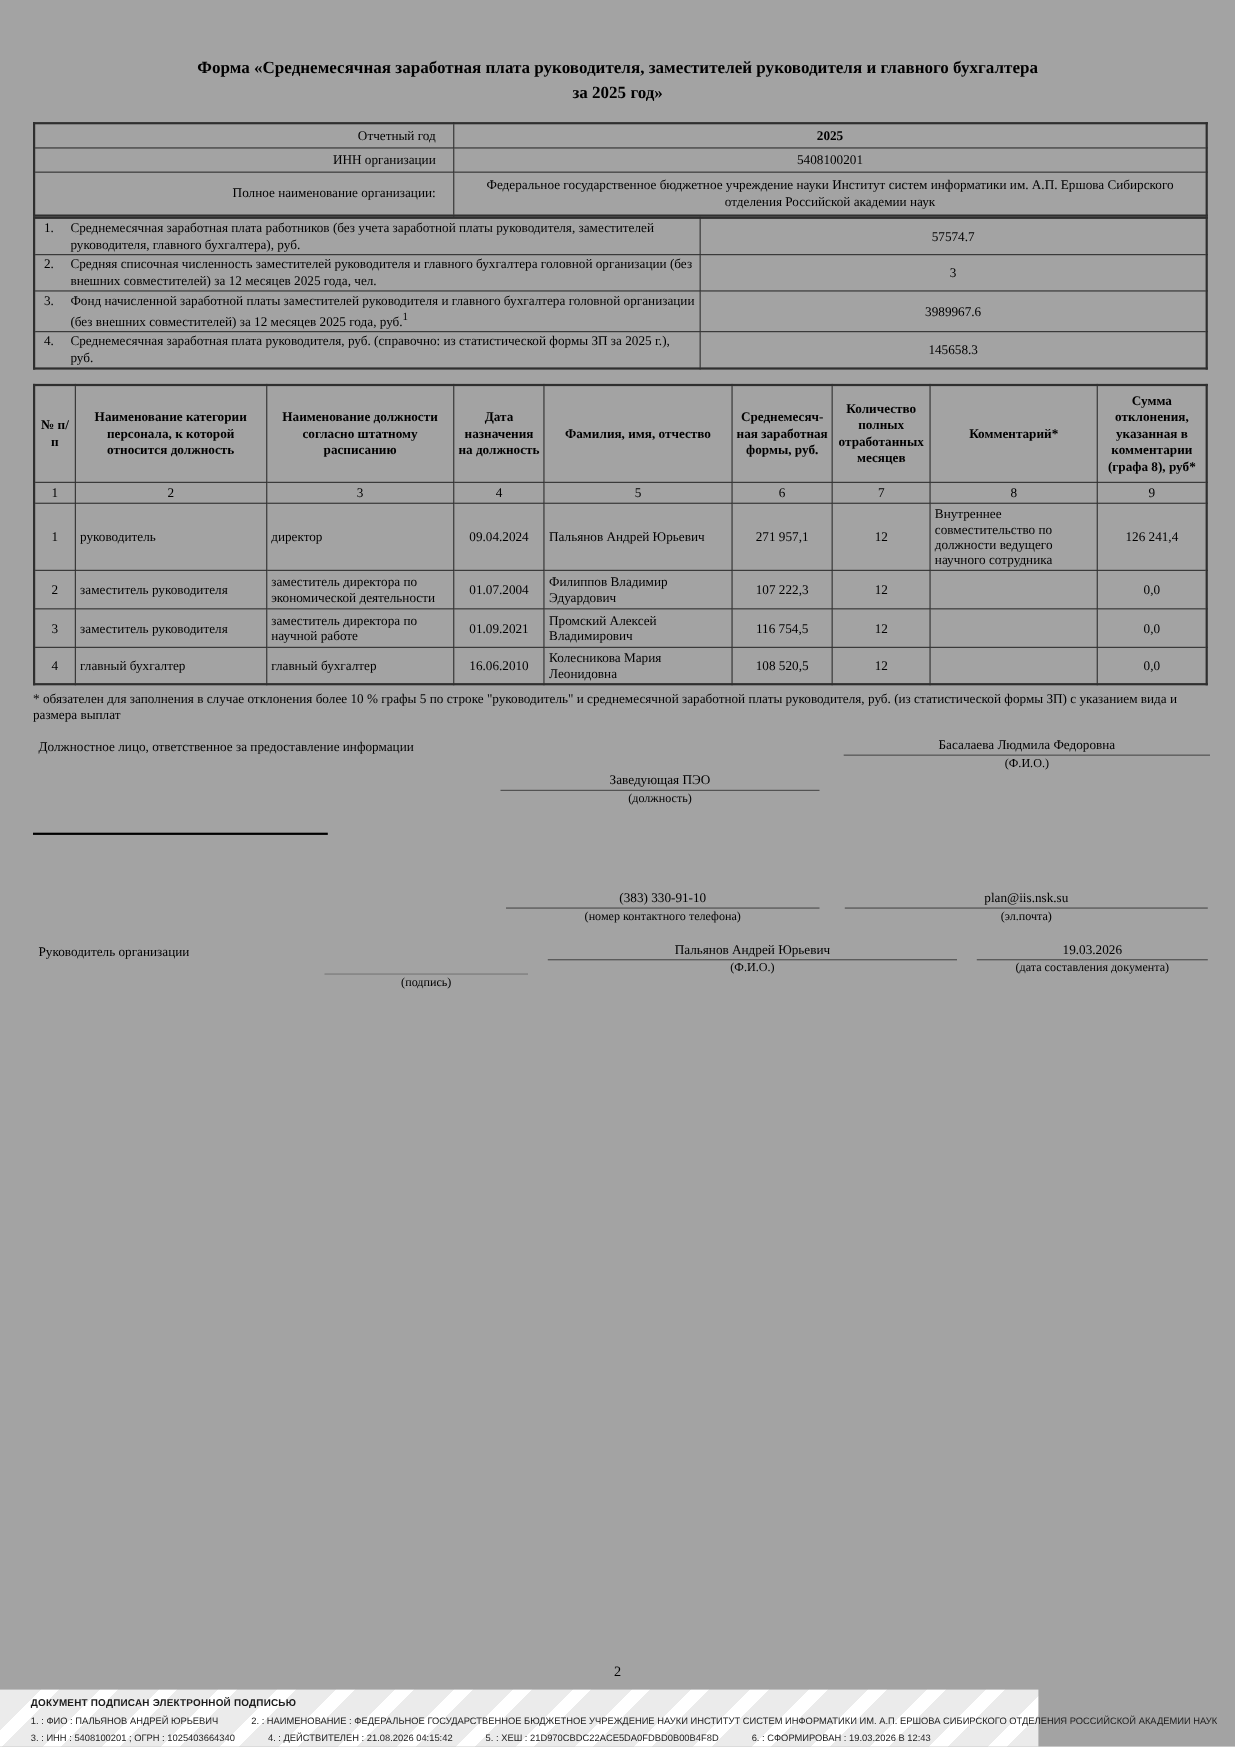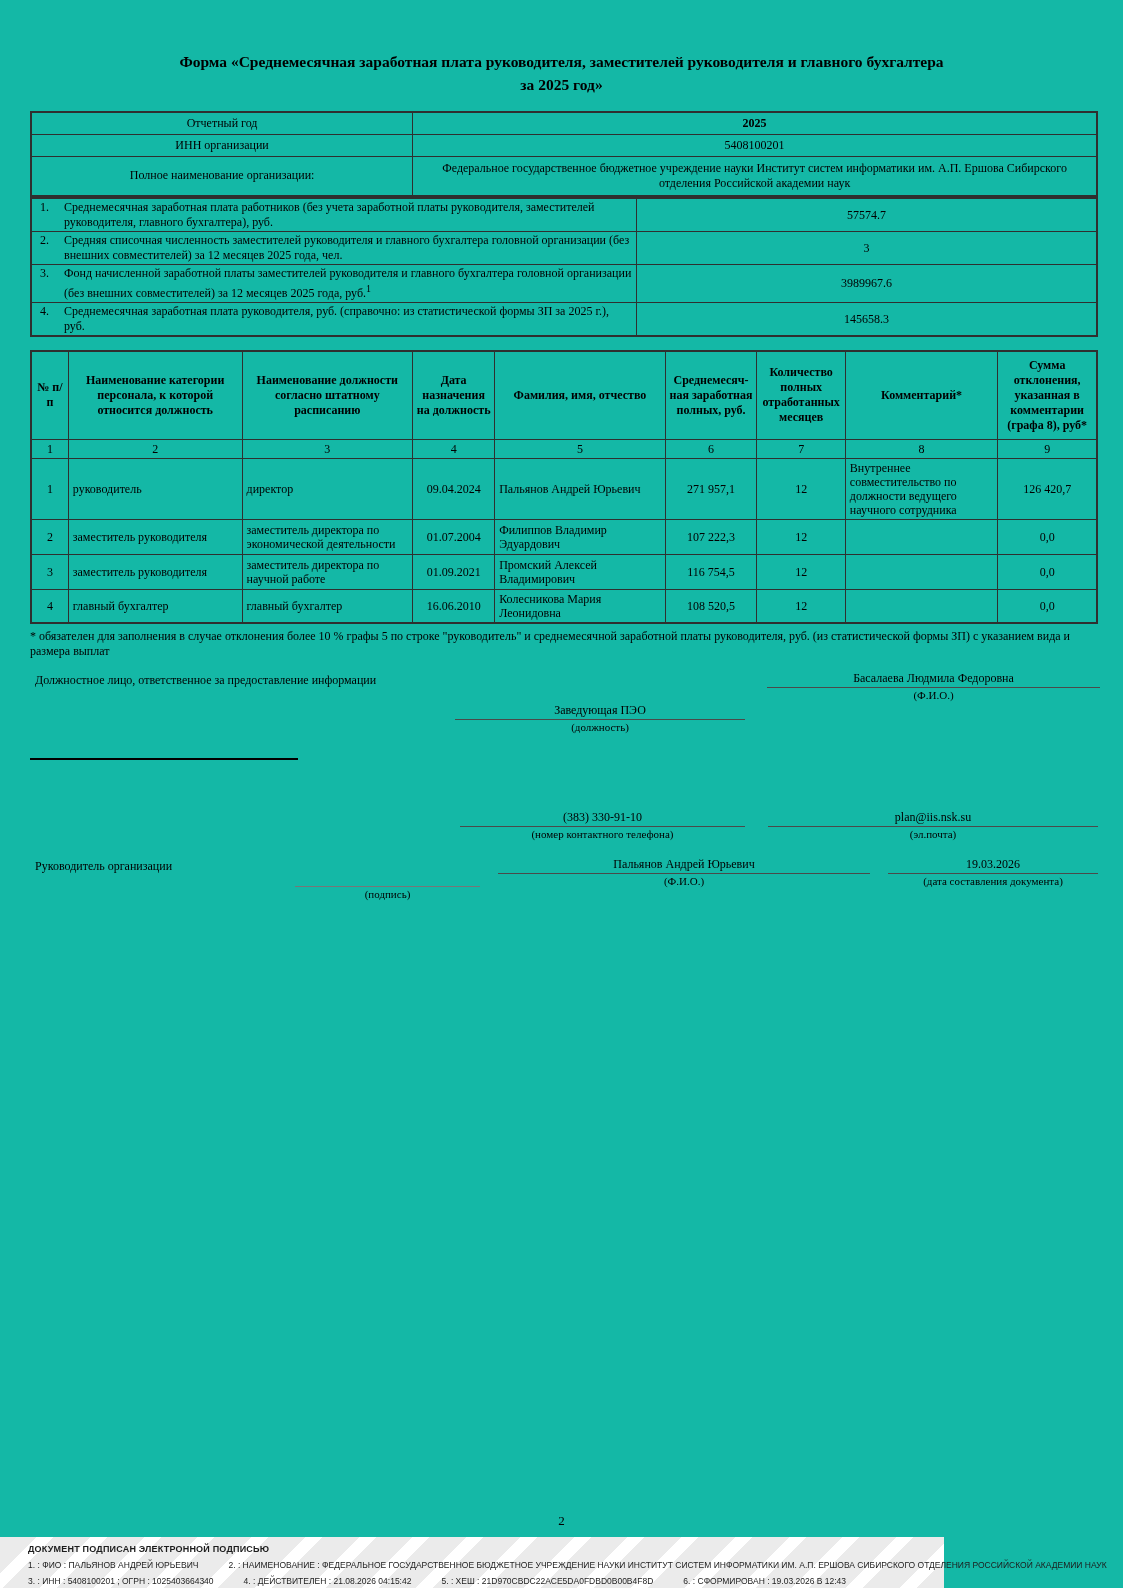--- a/index.html
+++ b/index.html
@@ -1,29 +1,29 @@
 <!DOCTYPE html>
 <html><head>
 <meta charset="utf-8">
 <style>
   * { margin:0; padding:0; box-sizing:border-box; }
   html,body { background:#ffffff; }
   .page {
     position:relative; width:1123px; height:1588px; margin:0 auto;
-    background:#14b8a6; overflow:hidden; color:#000;
+    background:#a3a3a3; overflow:hidden; color:#000;
     font-family:"Liberation Serif","DejaVu Serif",serif; font-size:12px;
   }
   .title { padding-top:50px; text-align:center; font-weight:bold; font-size:15.5px; line-height:23px; }
 
   table { border-collapse:collapse; table-layout:fixed; width:1068px; margin-left:30px; }
   td, th { border:1.5px solid #2f2f2f; vertical-align:middle; font-size:12px; }
   table { border:2px solid #2f2f2f; }
 
   .info-table { margin-top:15px; }
-  .info-table td.lbl { text-align:center; padding:2px 4px; }
+  .info-table td.lbl { text-align:right; padding:2px 16px; }
   .info-table td.val { text-align:center; padding:2px 6px; }
   .info-table tr.r1 td, .info-table tr.r2 td { height:22px; }
   .info-table tr.r3 td { height:40px; }
   .bold { font-weight:bold; }
 
   .items-table td { height:31px; }
   .items-table td.item-lbl { padding:1px 4px 1px 8px; }
   .item-flex { display:flex; line-height:15px; }
   .item-num { width:24px; flex:none; }
   .item-txt { flex:1;font-family:Liberation Serif, serif; }
@@ -163,21 +163,21 @@
         <col style="width:14.3%">
         <col style="width:9.3%">
     </colgroup>
     <tbody>
       <tr class="hdr">
         <th>№ п/п</th>
         <th>Наименование категории персонала, к которой относится должность</th>
         <th>Наименование должности согласно штатному расписанию</th>
         <th>Дата назначения на должность</th>
         <th>Фамилия, имя, отчество</th>
-        <th>Среднемесяч-ная заработная полных, руб.</th>
+        <th>Среднемесяч-ная заработная формы, руб.</th>
         <th>Количество полных отработанных месяцев</th>
         <th>Комментарий*</th>
         <th>Сумма отклонения, указанная в комментарии (графа 8), руб*</th>
       </tr>
       <tr class="nums">
         <td>1</td>
         <td>2</td>
         <td>3</td>
         <td>4</td>
         <td>5</td>
@@ -188,21 +188,21 @@
       </tr>
       <tr class="dr1">
         <td class="c">1</td>
         <td class="l">руководитель</td>
         <td class="l">директор</td>
         <td class="c">09.04.2024</td>
         <td class="l">Пальянов Андрей Юрьевич</td>
         <td class="c">271 957,1</td>
         <td class="c">12</td>
         <td class="l">Внутреннее совместительство по должности ведущего научного сотрудника</td>
-        <td class="c">126 420,7</td>
+        <td class="c">126 241,4</td>
       </tr>
       <tr class="dr2">
         <td class="c">2</td>
         <td class="l">заместитель руководителя</td>
         <td class="l">заместитель директора по экономической деятельности</td>
         <td class="c">01.07.2004</td>
         <td class="l">Филиппов Владимир Эдуардович</td>
         <td class="c">107 222,3</td>
         <td class="c">12</td>
         <td class="l"></td>

